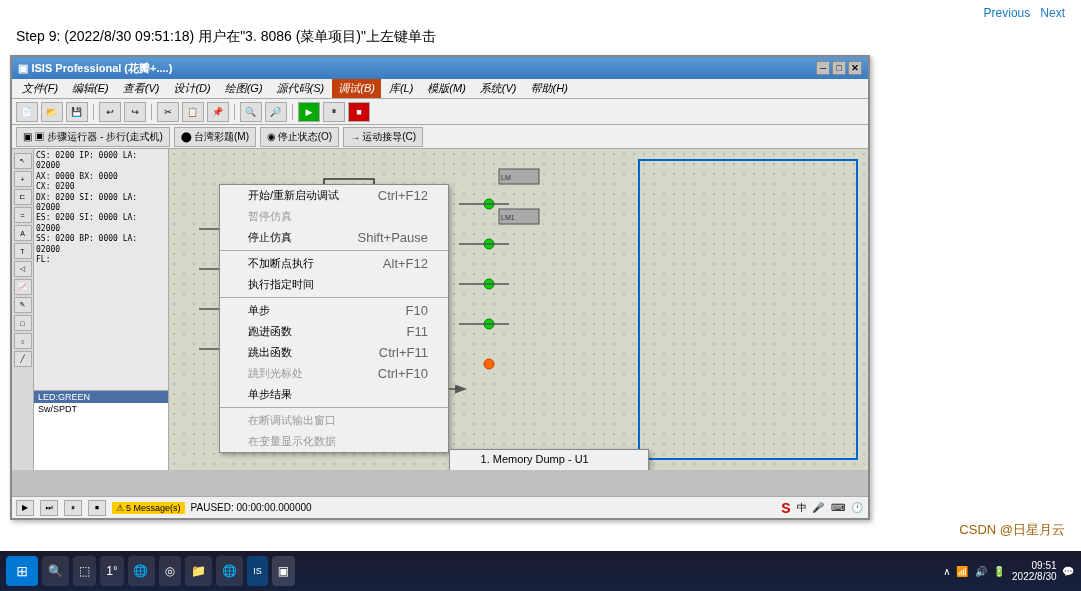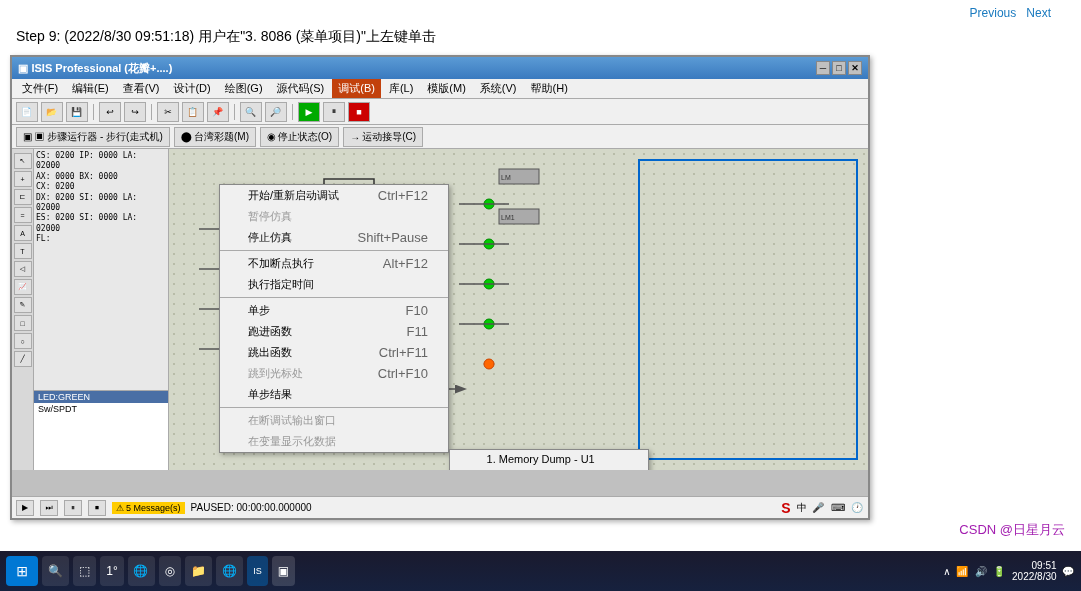--- a/index.html
+++ b/index.html
@@ -10,21 +10,21 @@
       font-family: Arial, sans-serif;
       font-size: 12px;
       overflow: hidden;
       position: relative;
     }
 
     
     .nav-links {
       position: absolute;
       top: 6px;
-      right: 30px;
+      right: 16px;
       font-size: 12px;
       color: #1a7abf;
     }
     .nav-links a {
       color: #1a7abf;
       text-decoration: none;
       cursor: pointer;
     }
 
     
@@ -86,20 +86,21 @@
       align-items: center;
       padding: 0 4px;
       border-bottom: 1px solid #aaa;
       font-size: 11px;
       gap: 2px;
     }
     .menu-item {
       padding: 2px 6px;
       cursor: pointer;
       color: #000;
+      font-style: italic;
     }
     .menu-item.active { background: #c2410c; color: white; }
 
     
     .toolbar {
       height: 26px;
       background: #f0f0f0;
       display: flex;
       align-items: center;
       padding: 0 4px;
@@ -288,21 +289,20 @@
       box-shadow: 2px 2px 5px rgba(0,0,0,0.3);
       z-index: 101;
       font-size: 11px;
     }
     .sub-item {
       padding: 3px 20px 3px 28px;
       cursor: pointer;
       color: #000;
       display: flex;
       align-items: center;
-      gap: 6px;
       white-space: nowrap;
     }
     .sub-item .checkmark { font-size: 9px; color: #333; }
 
     
     .status-bar {
       position: absolute;
       bottom: 0;
       left: 0;
       right: 0;
@@ -400,21 +400,21 @@
       font-size: 10px;
       color: white;
     }
 
     
     .watermark {
       position: absolute;
       bottom: 52px;
       right: 16px;
       font-size: 13px;
-      color: #a21caf;
+      color: #a16207;
     }
   </style>
 </head>
 <body>
 
 <div class="nav-links">
   <a>Previous</a>
   &nbsp;
   <a>Next</a>
 </div>
@@ -503,20 +503,21 @@
     </div>
 
     <div class="left-panel">
       <div class="left-panel-top">
         <div class="reg-info">
           <div>CS: 0200  IP: 0000  LA: 02000</div>
           <div>AX: 0000  BX: 0000</div>
           <div>CX: 0200</div>
           <div>DX: 0200  SI: 0000  LA: 02000</div>
           <div>ES: 0200  SI: 0000  LA: 02000</div>
+          <div>SS: 0200  BP: 0000  LA: 02000</div>
           <div>FL:</div>
         </div>
       </div>
       <div class="left-panel-list">
         <div class="list-item-blue">LED:GREEN</div>
         <div class="list-item-normal">Sw/SPDT</div>
       </div>
     </div>
 
     <div class="canvas-area">

